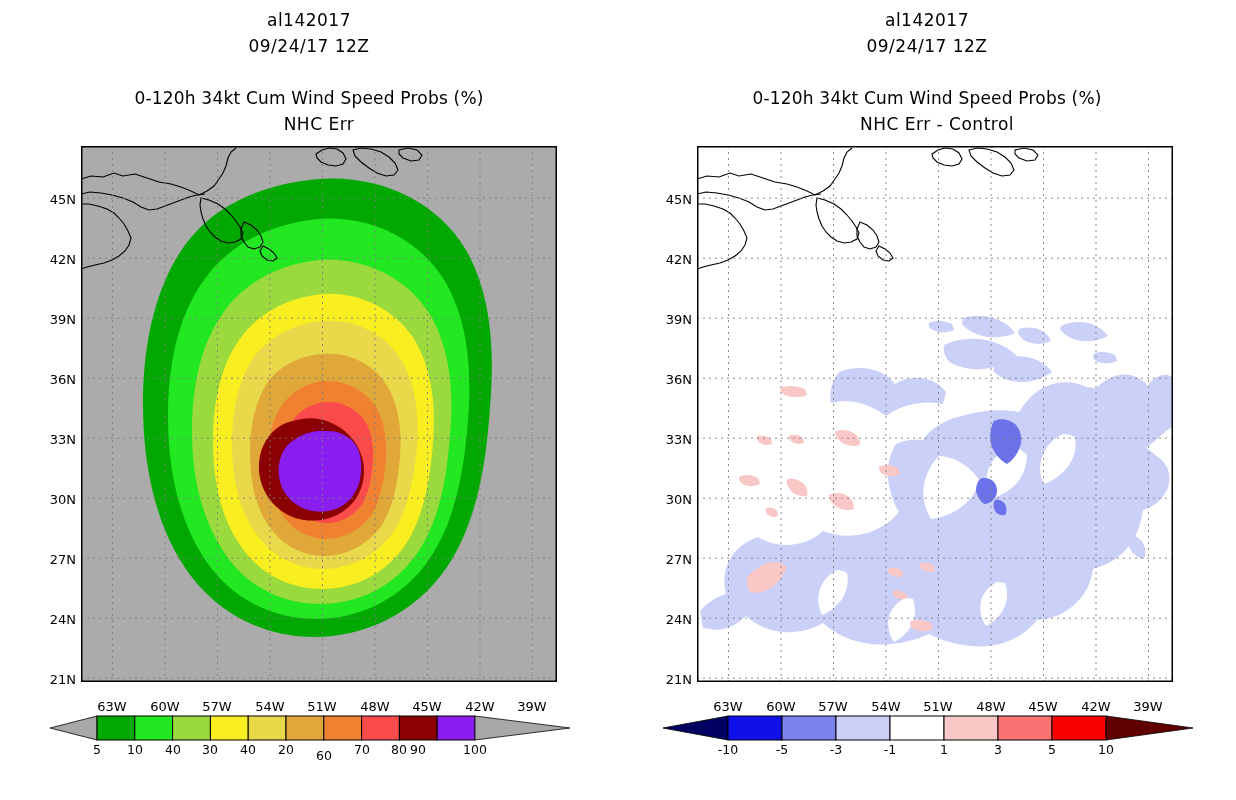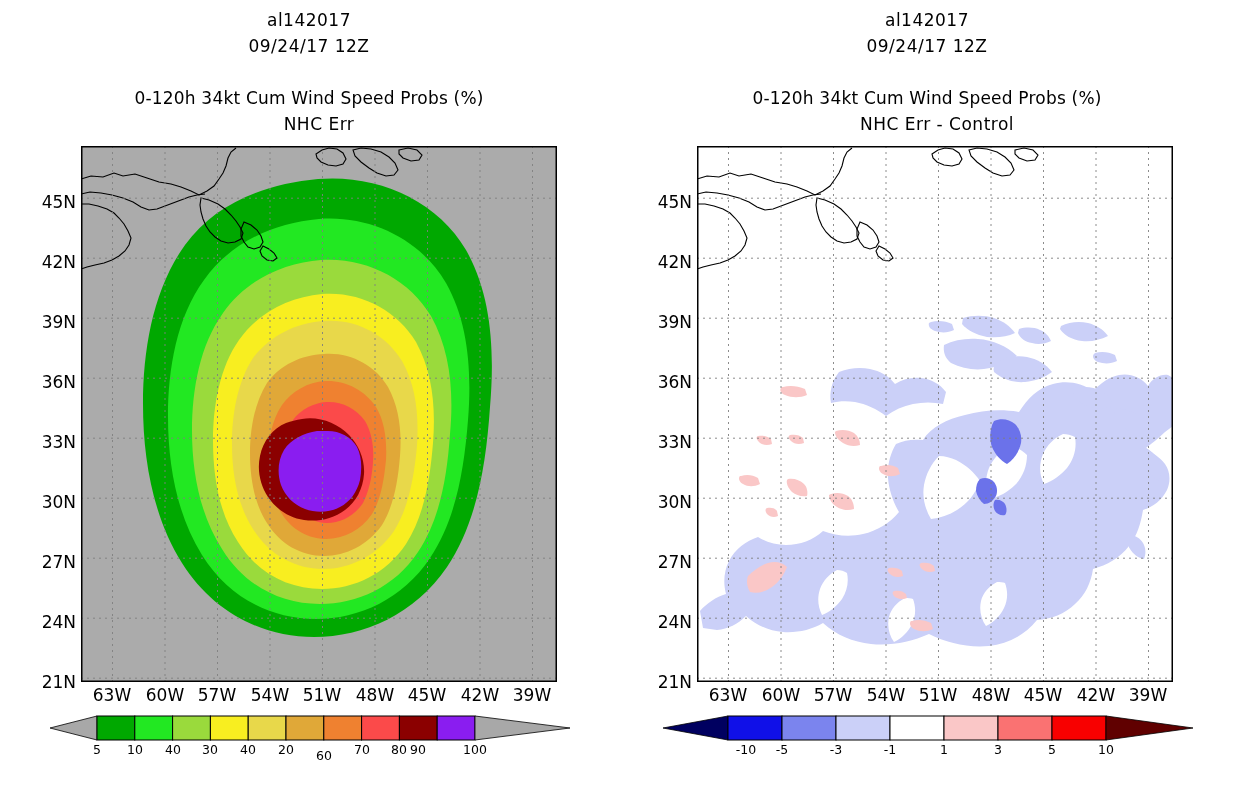--- a/index.html
+++ b/index.html
@@ -14,23 +14,23 @@
 
   .titleblock{position:absolute;left:0;width:618px;text-align:center;}
   .t-storm{top:10px;font-size:17px;letter-spacing:.5px;color:#000;}
   .t-date{top:36px;font-size:17px;letter-spacing:.5px;color:#000;}
   .t-main{top:88px;font-size:17px;letter-spacing:.2px;color:#000;}
   .t-sub{top:114px;font-size:17px;letter-spacing:.5px;color:#000;margin-left:10px;}
 
   .plotwrap{position:absolute;}
   .plotwrap svg{display:block;}
 
-  .axis-lab{position:absolute;font-size:17px;color:#000;white-space:nowrap;}
+  .axis-lab{position:absolute;font-size:13px;color:#000;white-space:nowrap;}
   .lat-lab{text-align:right;}
-  .lon-lab{text-align:center;}
+  .lon-lab{text-align:center;margin-top:14px;}
 
   .cbwrap{position:absolute;}
   .cb-lab{position:absolute;font-size:12.5px;color:#000;text-align:center;white-space:nowrap;}
 </style>
 </head>
 <body>
 
 <div class="panel panel-left">
   <div class="titleblock t-storm">al142017</div>
   <div class="titleblock t-date">09/24/17 12Z</div>
@@ -273,21 +273,21 @@
         <rect x="65" y="2" width="54" height="24" fill="#1010e8"></rect>
         <rect x="119" y="2" width="54" height="24" fill="#7b84ee"></rect>
         <rect x="173" y="2" width="54" height="24" fill="#cbd0f8"></rect>
         <rect x="227" y="2" width="54" height="24" fill="#ffffff"></rect>
         <rect x="281" y="2" width="54" height="24" fill="#fac7c7"></rect>
         <rect x="335" y="2" width="54" height="24" fill="#fa7272"></rect>
         <rect x="389" y="2" width="54" height="24" fill="#f80000"></rect>
       </g>
       <polygon points="530,14 443,2 443,26" fill="#600000" stroke="#000" stroke-width="0.8"></polygon>
     </svg>
-    <div class="cb-lab" style="left:63px;top:28px;width:40px;">-10</div>
+    <div class="cb-lab" style="left:45px;top:28px;width:40px;">-10</div>
     <div class="cb-lab" style="left:99px;top:28px;width:40px;">-5</div>
     <div class="cb-lab" style="left:153px;top:28px;width:40px;">-3</div>
     <div class="cb-lab" style="left:207px;top:28px;width:40px;">-1</div>
     <div class="cb-lab" style="left:261px;top:28px;width:40px;">1</div>
     <div class="cb-lab" style="left:315px;top:28px;width:40px;">3</div>
     <div class="cb-lab" style="left:369px;top:28px;width:40px;">5</div>
     <div class="cb-lab" style="left:423px;top:28px;width:40px;">10</div>
   </div>
 </div>
 

